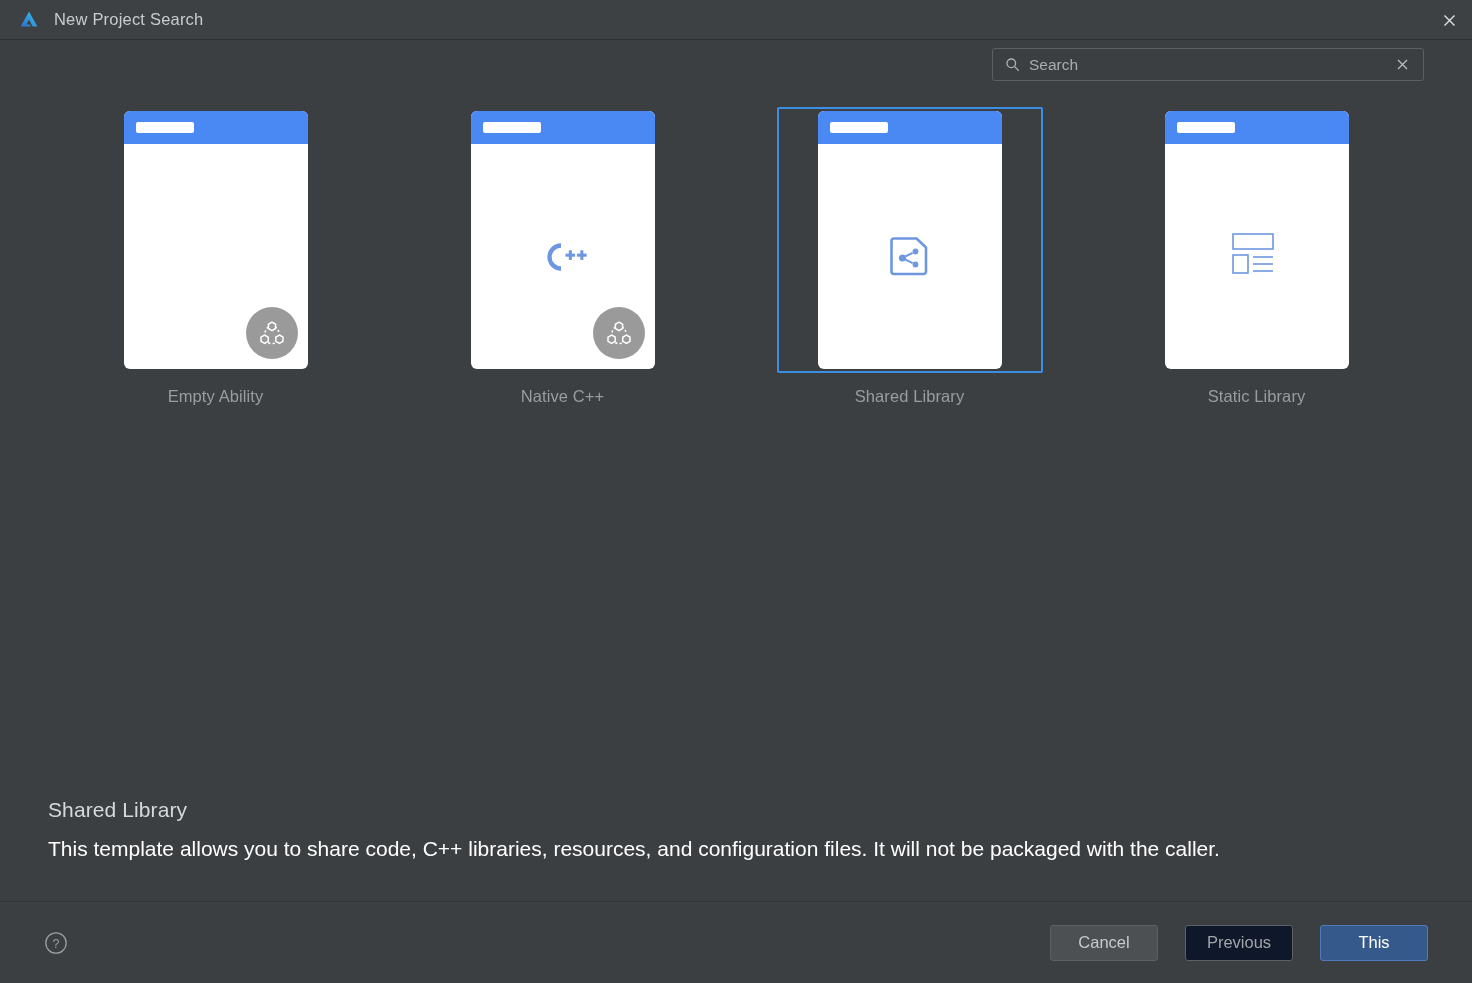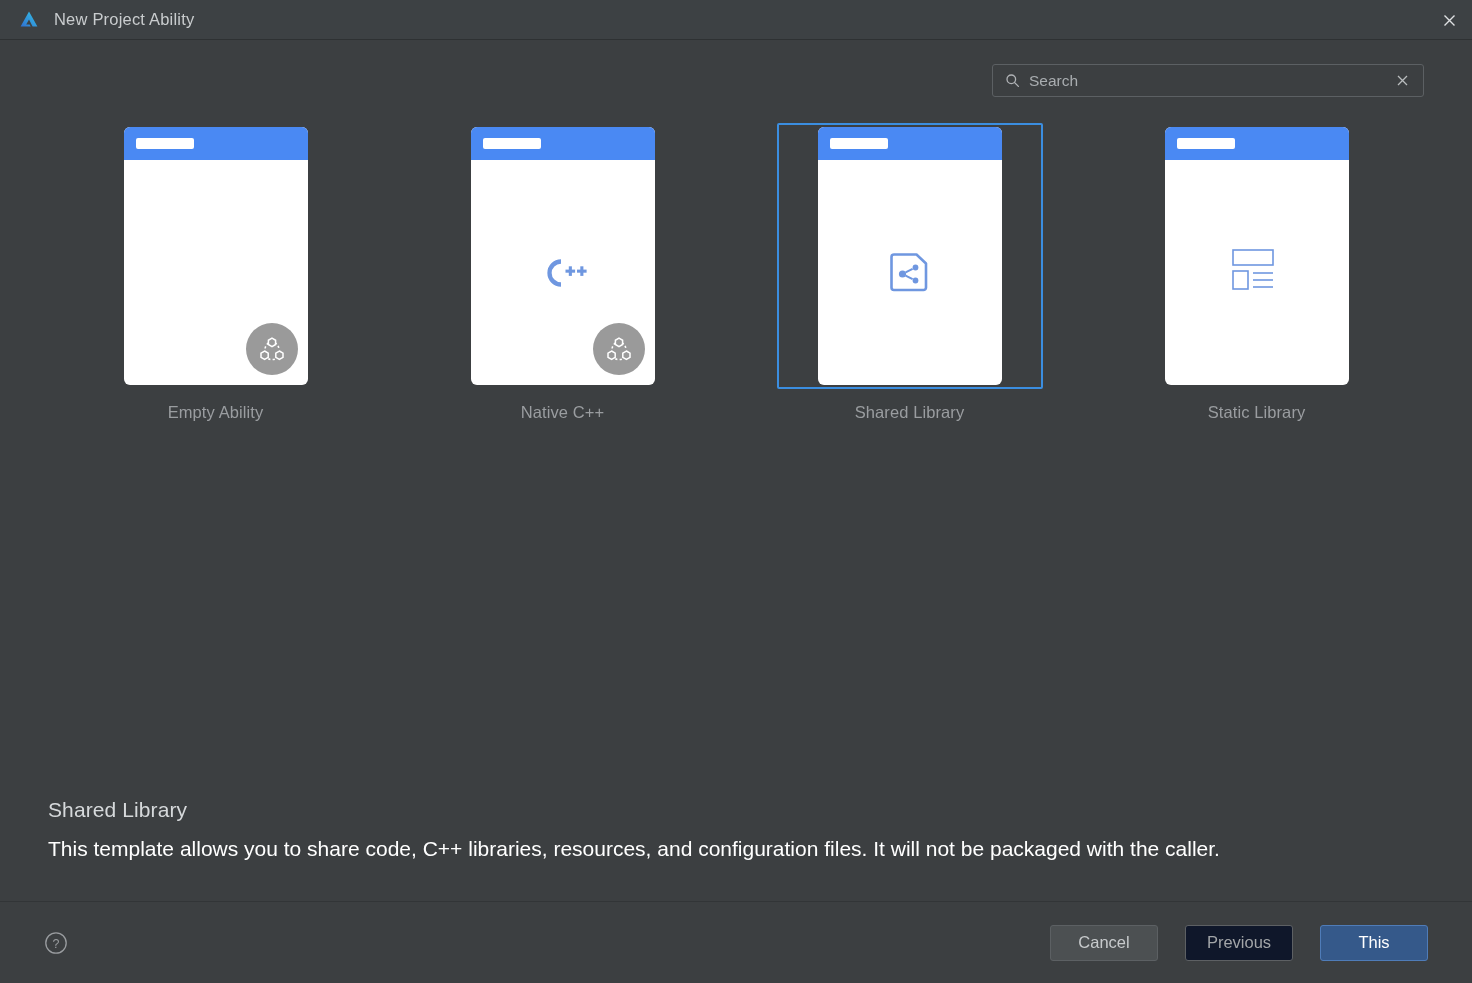--- a/index.html
+++ b/index.html
@@ -59,21 +59,21 @@
     font-size: 23px;
     color: #d6d9db;
     margin-top: 33px;
     letter-spacing: .1px;
   }
 
   
   .search-row {
     display: flex;
     justify-content: flex-end;
-    margin-top: 24px;
+    margin-top: 8px;
   }
   .search-box {
     width: 432px; height: 33px;
     background: #3c3f41;
     border: 1px solid #5c6063;
     border-radius: 3px;
     display: flex;
     align-items: center;
     padding: 0 10px 0 12px;
   }
@@ -244,21 +244,21 @@
       <svg width="22" height="22" viewBox="0 0 22 22">
         <defs>
           <linearGradient id="lg" x1="0" y1="1" x2="1" y2="0">
             <stop offset="0" stop-color="#2f6fd0"></stop>
             <stop offset="1" stop-color="#34c6e8"></stop>
           </linearGradient>
         </defs>
         <path d="M11 2.4 L19.4 17.6 L14.6 17.6 L11 10.6 L8.2 15.6 L11.6 15.6 L12.7 17.6 L2.6 17.6 Z" fill="url(#lg)"></path>
       </svg>
     </div>
-    <div class="titlebar-title">New Project Ability</div>
+    <div class="titlebar-title">New Project Search</div>
     <div class="titlebar-close">
       <svg width="17" height="17" viewBox="0 0 17 17">
         <path d="M3.5 3.5 L13.5 13.5 M13.5 3.5 L3.5 13.5" stroke="#dfe1e3" stroke-width="1.4" fill="none"></path>
       </svg>
     </div>
   </div>
 
   <div class="content">
 
 

